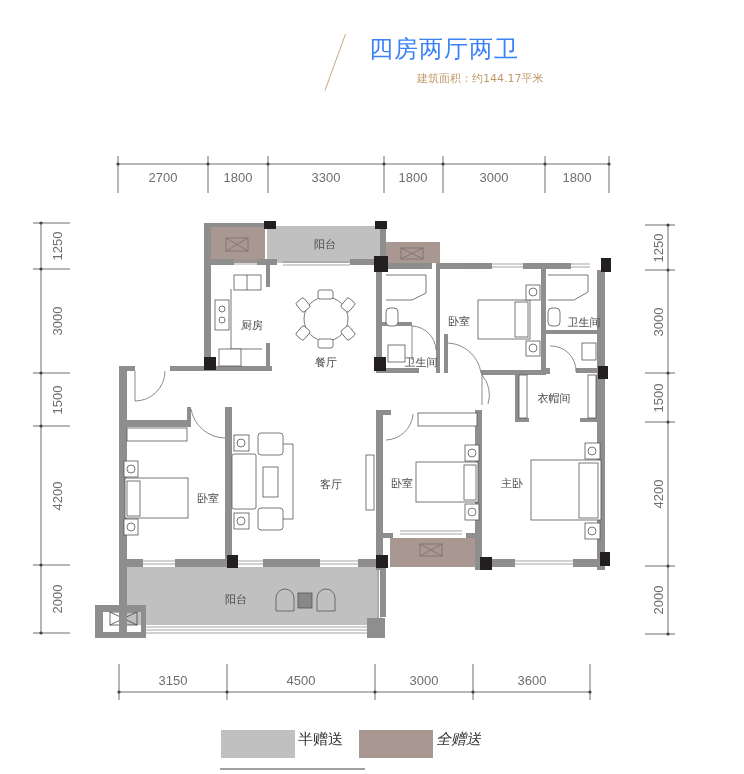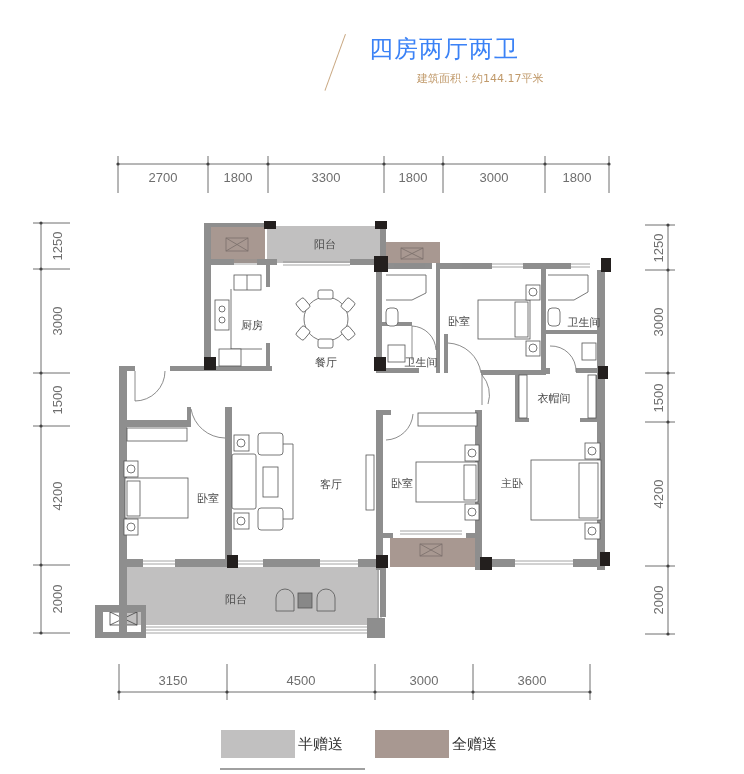--- a/index.html
+++ b/index.html
@@ -5,21 +5,21 @@
   html,body{margin:0;padding:0;background:#fff;}
   body{width:744px;height:774px;position:relative;overflow:hidden;font-family:"DejaVu Sans","Liberation Sans",sans-serif;}
   .header{position:absolute;left:0;top:0;width:744px;height:100px;}
   .type-big{position:absolute;left:190px;top:28px;font-family:"DejaVu Serif","Liberation Serif",serif;font-size:50px;color:#c19a6b;line-height:58px;letter-spacing:1px;}
   .slash{position:absolute;left:345px;top:34px;width:1px;height:60px;background:#c9a882;transform:rotate(20deg);transform-origin:top left;}
   .subtitle{position:absolute;left:369px;top:35px;font-size:24px;color:#3b82f6;line-height:28px;letter-spacing:1px;}
   .area{position:absolute;left:369px;top:70px;font-size:11px;color:#c19a6b;line-height:18px;margin-left:48px;}
   svg.plan{position:absolute;left:0;top:0;}
   .dimtxt{font-family:"Liberation Sans","DejaVu Sans",sans-serif;font-size:13px;fill:#6e6e6e;}
   .room{font-family:"DejaVu Sans",sans-serif;font-size:11px;fill:#4a4a4a;}
-  .legend{position:absolute;top:730px;height:28px;display:flex;align-items:center;}
+  .legend{position:absolute;top:730px;height:28px;display:flex;}
   .swatch{width:74px;height:28px;}
   .legend-label{font-size:15px;color:#333;margin-left:3px;}
   .bottom-bar{position:absolute;left:220px;top:768px;width:145px;height:2px;background:#a0a0a0;}
 </style>
 </head>
 <body>
 
 <div class="header">
   <div class="slash"></div>
   <div class="subtitle">四房两厅两卫</div>
@@ -350,17 +350,17 @@
     <text x="402" y="487">卧室</text>
     <text x="512" y="487">主卧</text>
     <text x="236" y="603">阳台</text>
   </g>
 </svg>
 
 <div class="legend" style="left:221px;">
   <div class="swatch" style="background:#c1c0c0;"></div>
   <span class="legend-label">半赠送</span>
 </div>
-<div class="legend" style="left:375px;">
+<div class="legend" style="left:359px;font-style:italic;">
   <div class="swatch" style="background:#a89891;"></div>
   <span class="legend-label">全赠送</span>
 </div>
 <div class="bottom-bar"></div>
 
 </body></html>

